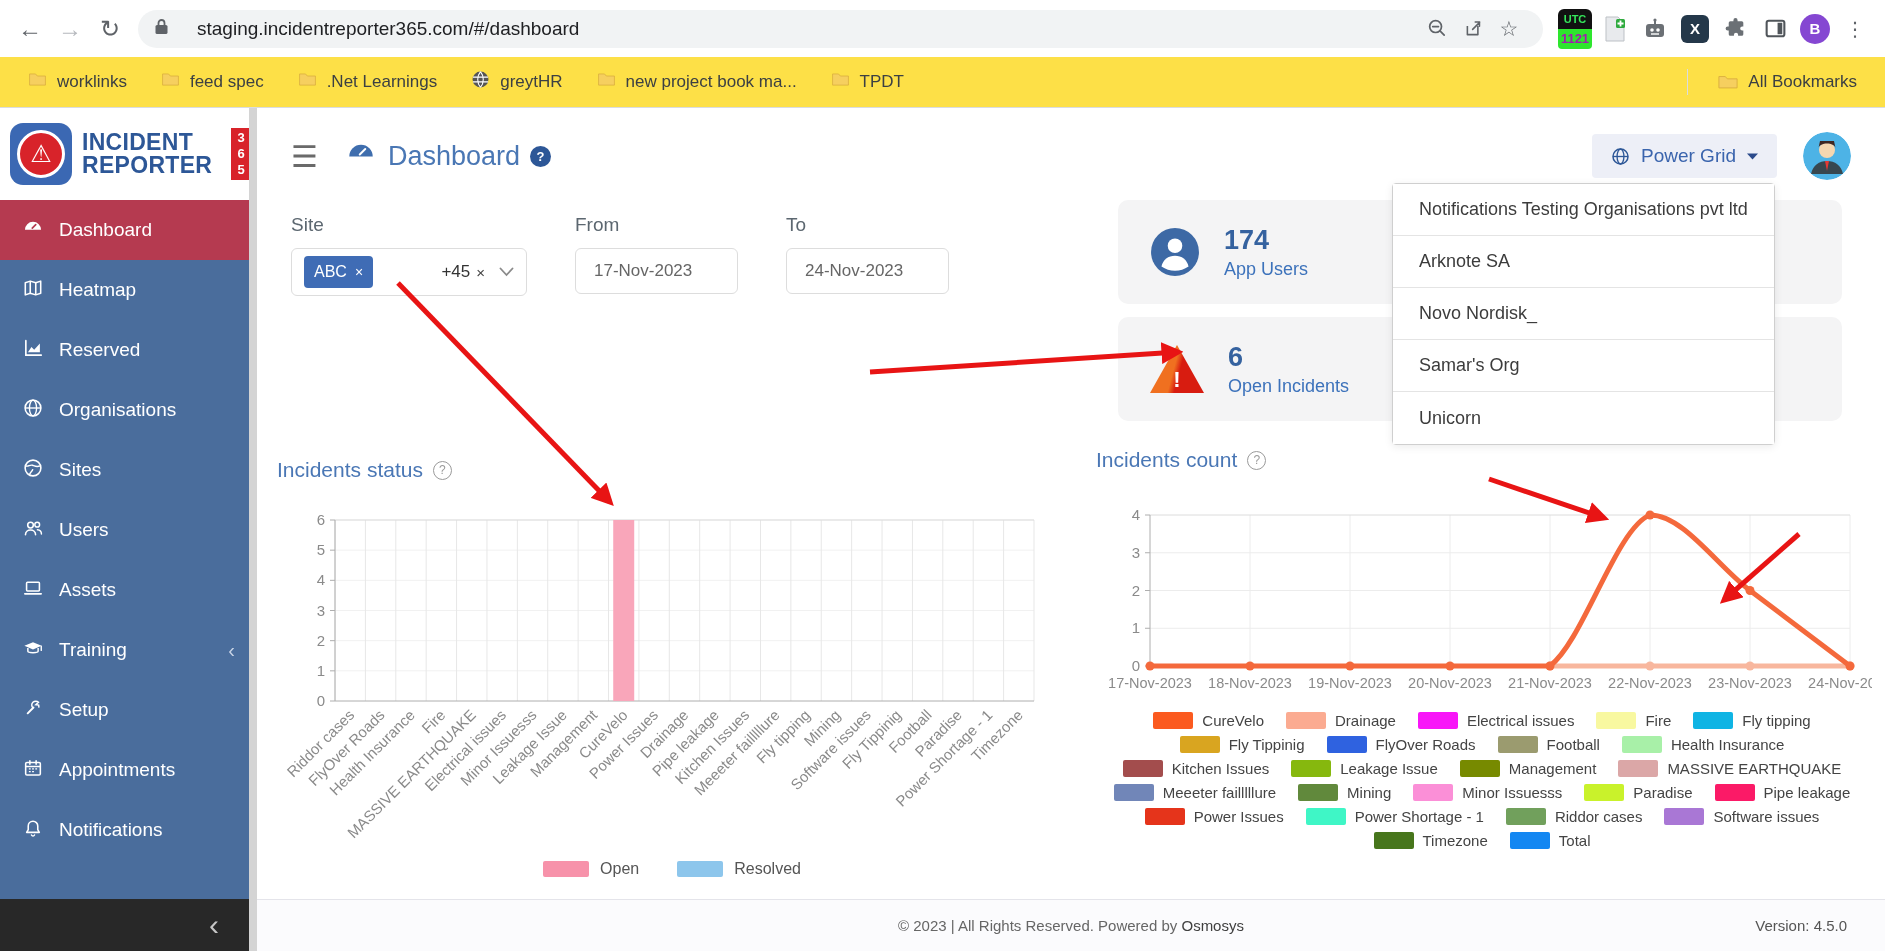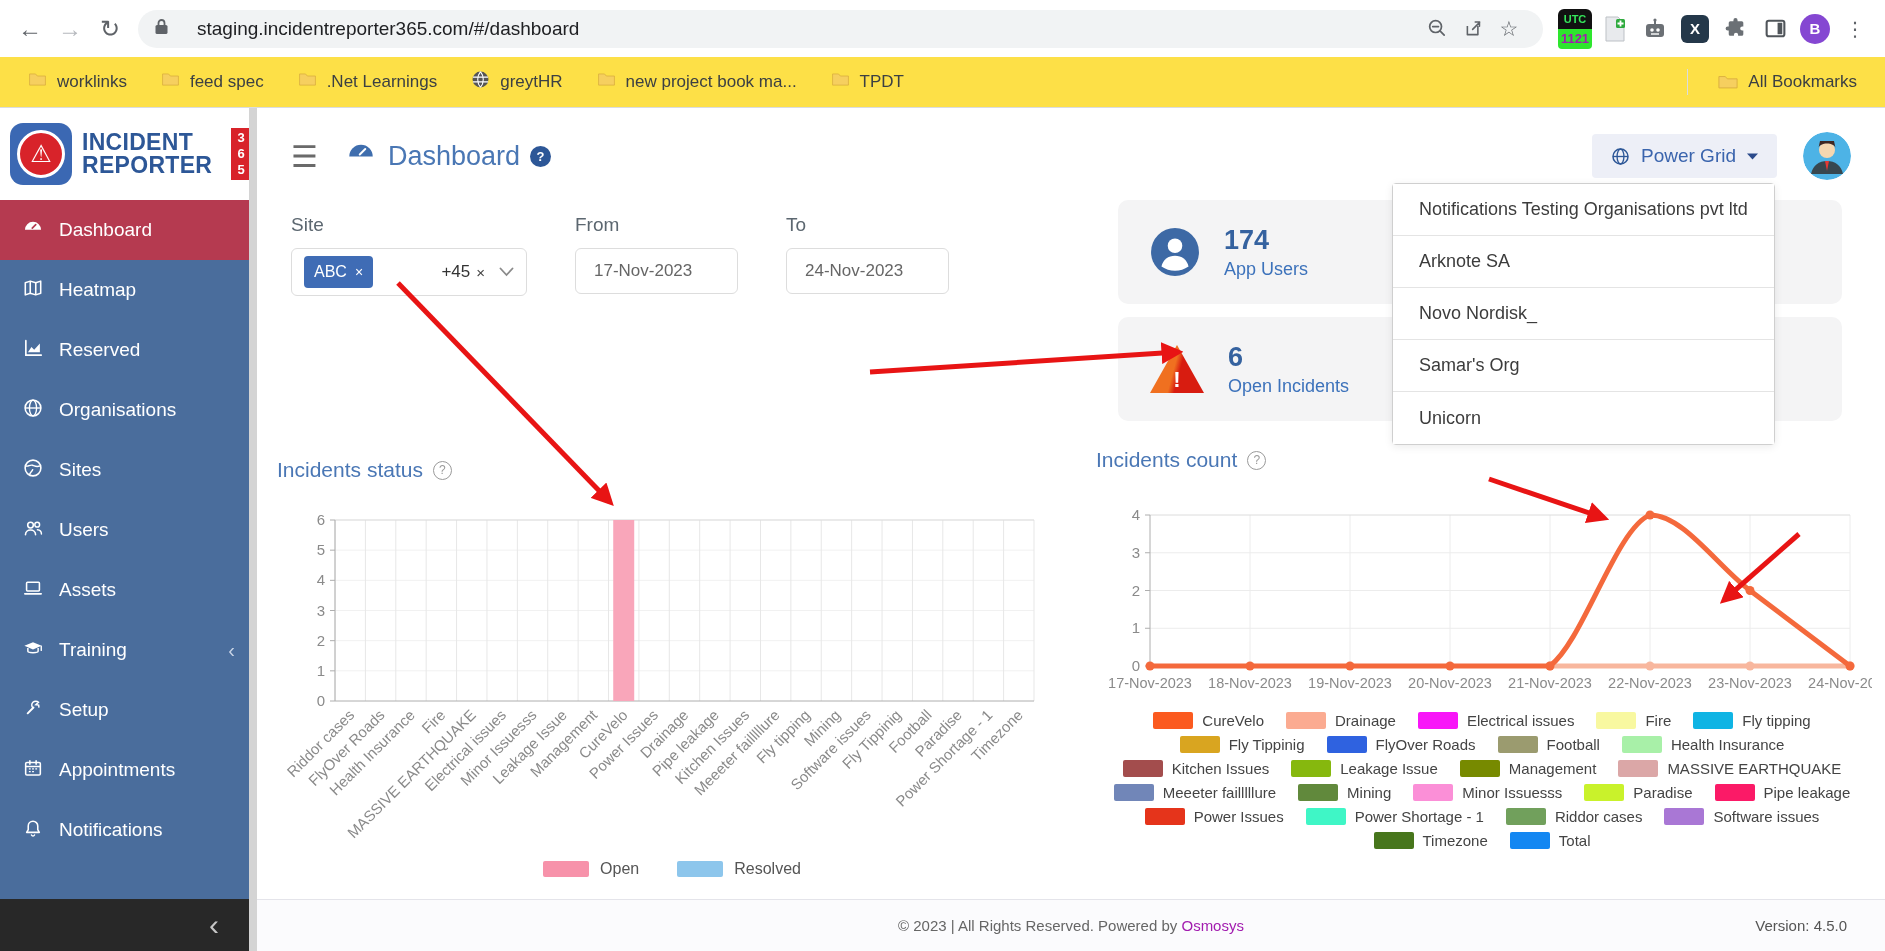--- a/index.html
+++ b/index.html
@@ -102,21 +102,21 @@
 
   .org-dropdown { position:absolute; left:1392px; top:183px; width:383px; background:#fff;
     border:1px solid #cfcfcf; border-radius:4px; box-shadow:0 2px 8px rgba(0,0,0,.08); z-index:30; }
   .dd-item { height:52px; display:flex; align-items:center; padding-left:26px; font-size:18px; color:#3c3c3c;
     border-bottom:1px solid #e4e4e4; background:#fff; }
   .dd-item:last-child { border-bottom:none; }
 
   .main-footer { position:absolute; left:0; right:0; bottom:0; height:52px; background:#fbfbfd;
     border-top:1px solid #e4e4ea; display:flex; align-items:center; z-index:4; }
   .copyright { position:absolute; left:50%; transform:translateX(-50%); font-size:15px; color:#666; }
-  .copyright a { color:#a21caf; text-decoration:none;text-align:center; }
+  .copyright a { color:#404040; text-decoration:none;text-align:center; }
   .version { margin-left:auto; padding-right:38px; font-size:15px; color:#555; }
 
   #arrows { position:absolute; inset:0; width:1885px; height:951px; pointer-events:none; z-index:40; }
 </style>
 </head>
 <body>
 
 <div class="toolbar">
   <div class="navbtn">←</div>
   <div class="navbtn disabled">→</div>

